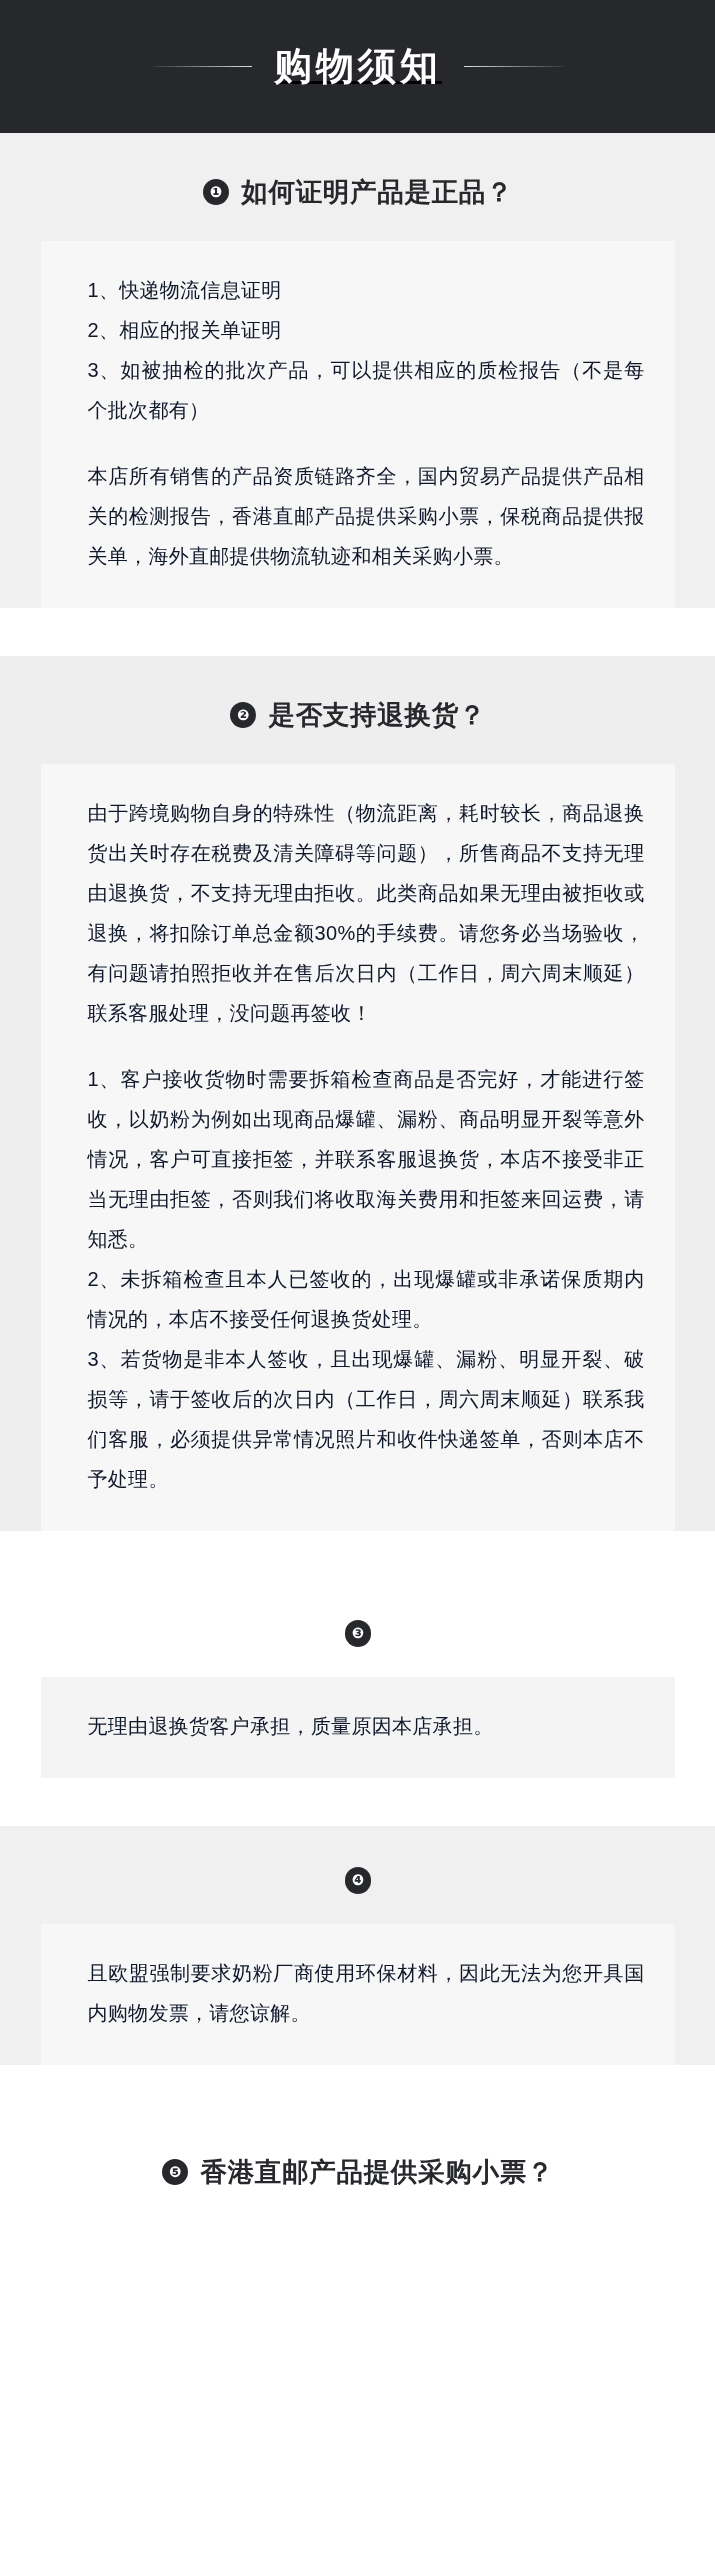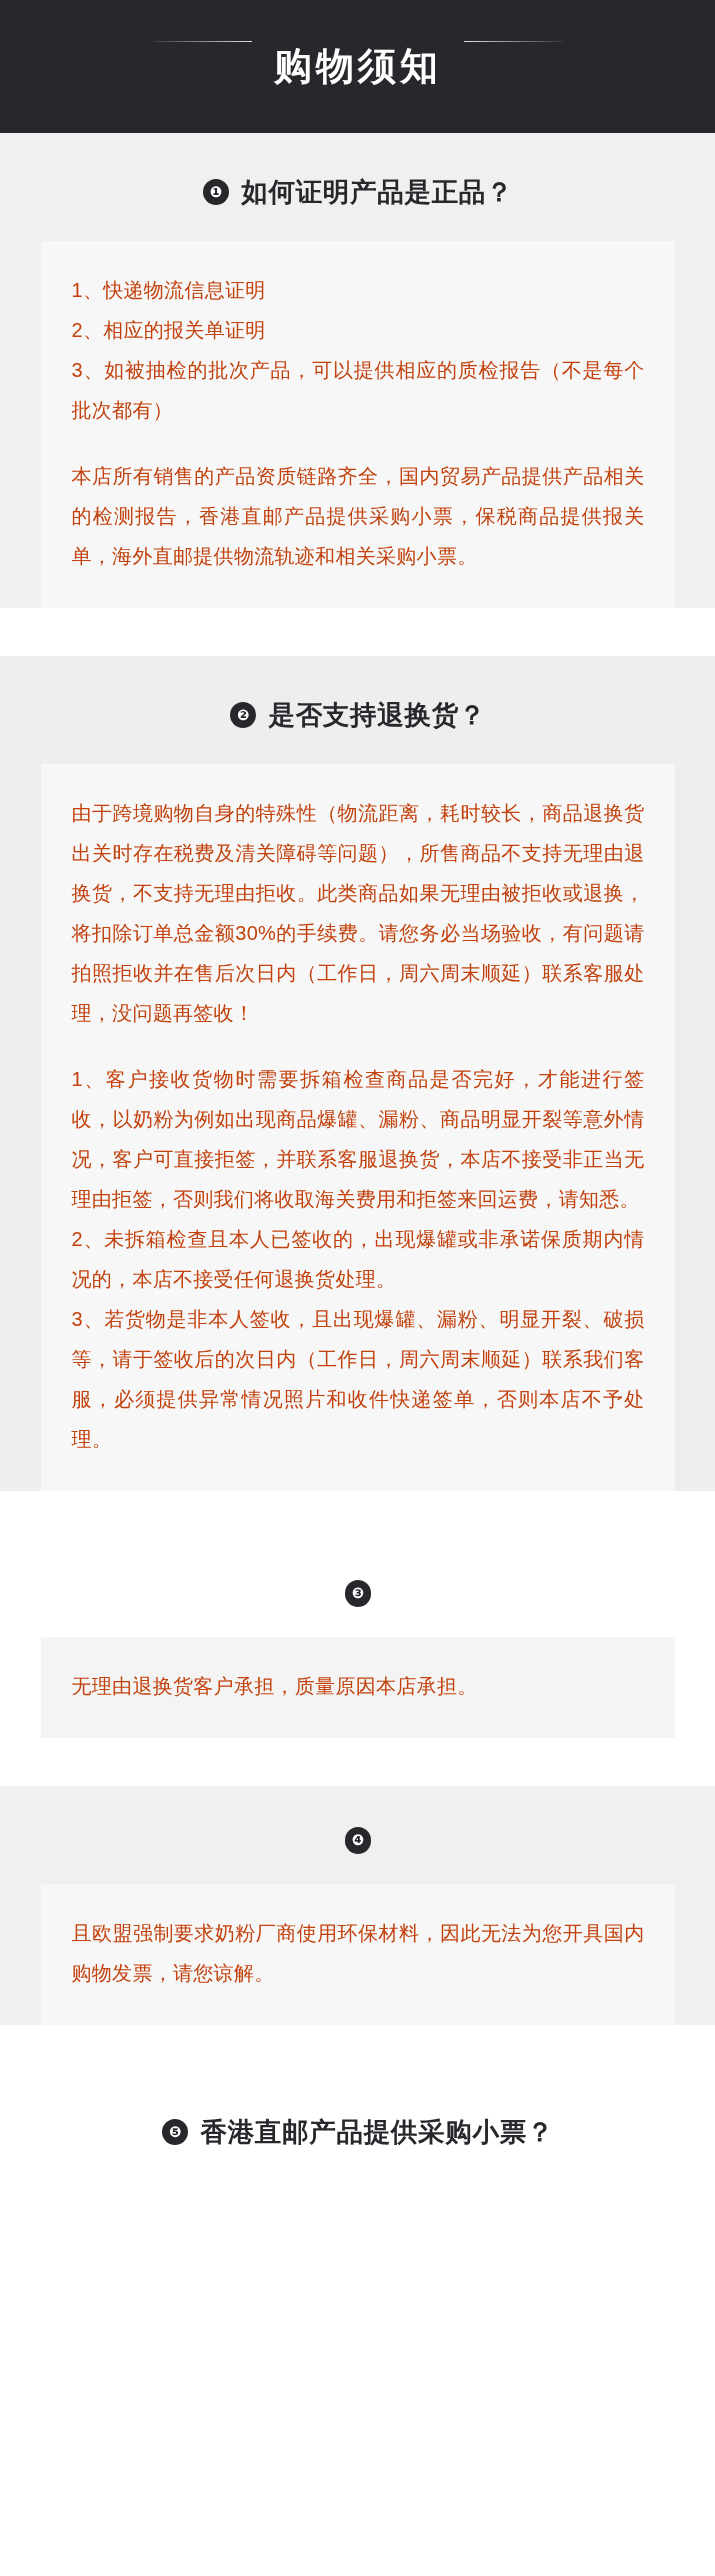--- a/index.html
+++ b/index.html
@@ -17,21 +17,23 @@
   
   .header {
     background: #26282c;
     height: 133px;
     display: flex;
     align-items: center;
     justify-content: center;
   }
   .header-inner {
     display: flex;
+    align-items: center;
     gap: 22px;
+    text-decoration: underline;
   }
   .header-rule {
     width: 99px;
     height: 0.7px;
     background: linear-gradient(to right, rgba(255,255,255,0.08), rgba(255,255,255,0.85));
   }
   .header-rule.right {
     background: linear-gradient(to left, rgba(255,255,255,0.08), rgba(255,255,255,0.85));
   }
   .header-title {
@@ -85,25 +87,26 @@
 
   .card {
     margin: 0 41px 48px 41px;
     background: #f4f4f4;
     padding: 29px 30.5px 32px 30.5px;
   }
   .section.tinted .card {
     background: #f7f7f7;
   }
   .card p {
-    color: #c2410c;
+    color: #0f172a;
     font-size: 20px;
     line-height: 2.0;
     letter-spacing: 0.3px;
     text-align: justify;
+    margin-left: 16px;
   }
   .card p + p {
     margin-top: 26.5px;
   }
   .card p.tight + p.tight {
     margin-top: 0;
   }
 
   .spacer-bottom { height: 40px; }
 </style>

